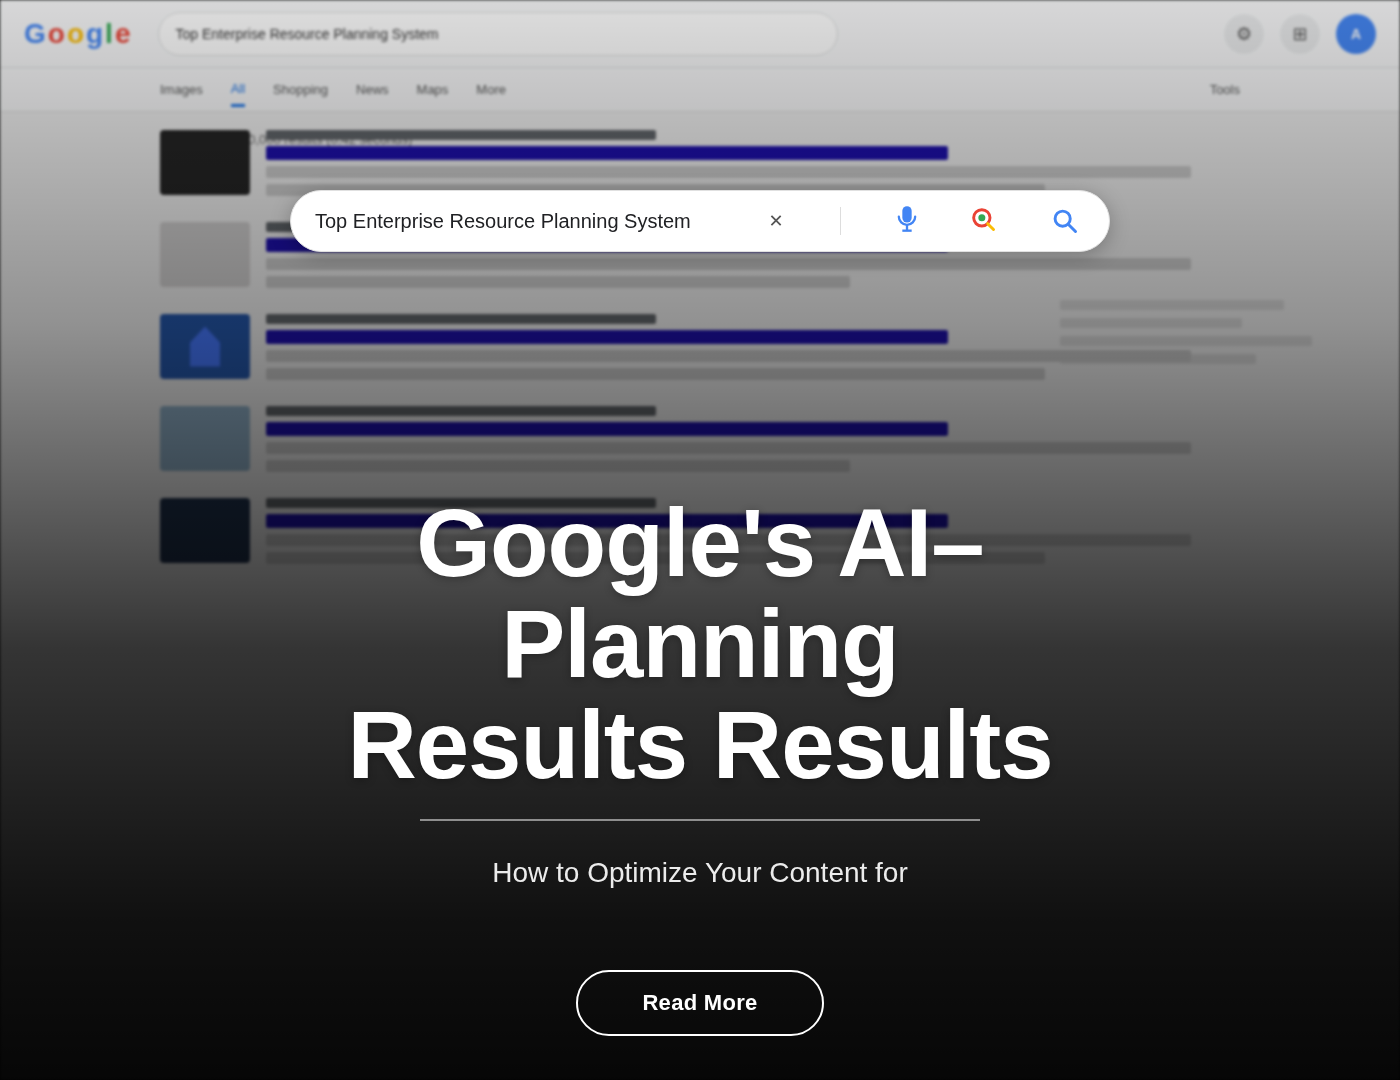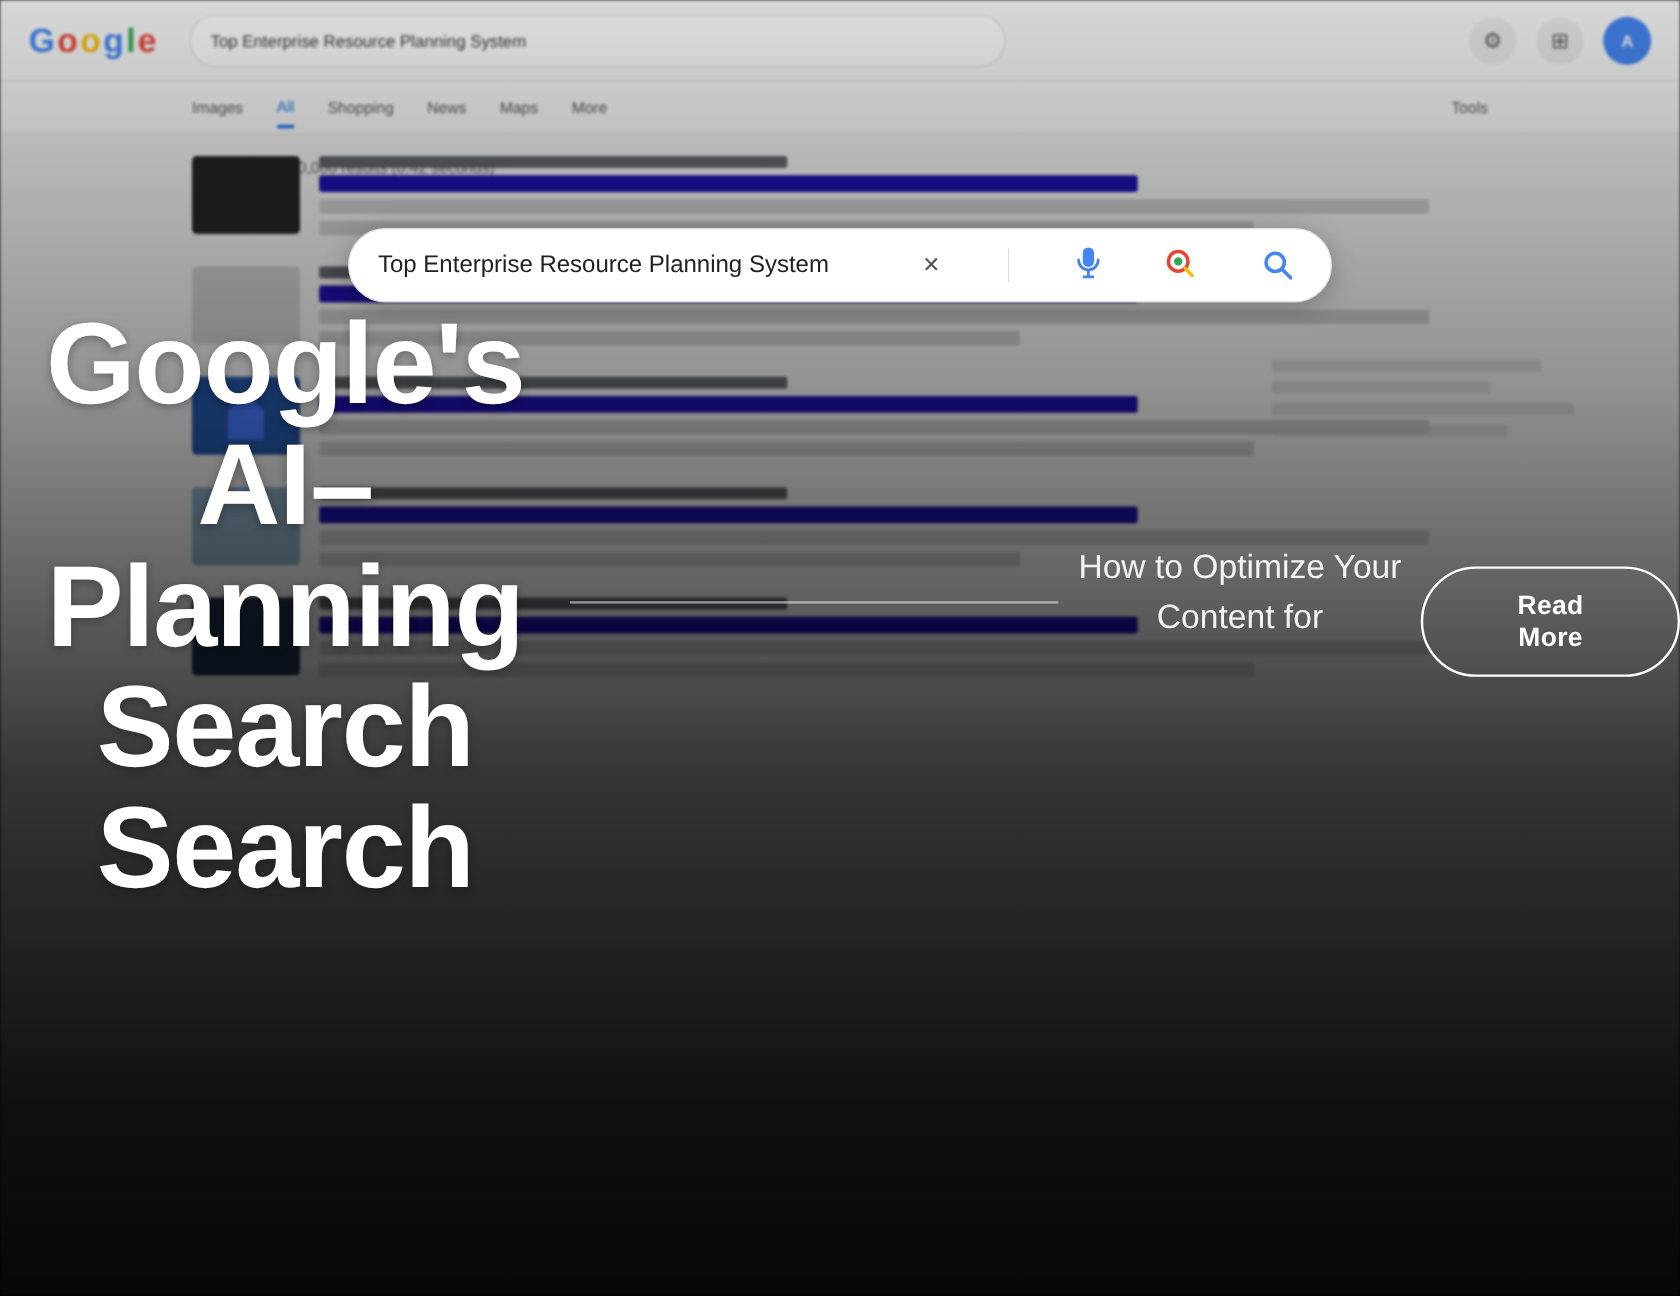--- a/index.html
+++ b/index.html
@@ -236,21 +236,21 @@
       z-index: 5;
     }
 
     
     .content-overlay {
       position: absolute;
       top: 0; left: 0;
       width: 100%; height: 100%;
       z-index: 20;
       display: flex;
-      flex-direction: row;
+      flex-direction: column;
       align-items: center;
       justify-content: flex-end;
       padding-bottom: 44px;
     }
 
     .main-title {
       font-size: 96px;
       font-weight: 900;
       color: white;
       text-align: center;
@@ -266,21 +266,21 @@
       background: rgba(255,255,255,0.5);
       margin-bottom: 32px;
     }
 
     .subtitle {
       font-size: 28px;
       color: rgba(255,255,255,0.92);
       text-align: center;
       line-height: 1.45;
       font-weight: 400;
-      margin-bottom: 48px;
+      margin-bottom: 76px;
       max-width: 680px;
     }
 
     .read-more-btn {
       background: transparent;
       border: 2.5px solid white;
       color: white;
       font-size: 22px;
       font-weight: 700;
       padding: 18px 64px;
@@ -449,20 +449,20 @@
     </svg>
   </div>
 </div>
 
 <div class="dark-overlay"></div>
 
 <div class="content-overlay">
   <h1 class="main-title">
     <span>Google's AI–</span><br>
     <span>Planning</span><br>
-    <span>Search Search</span>
+    <span>Results Results</span>
   </h1>
   <div class="title-divider"></div>
   <p class="subtitle">
     <span>How to Optimize Your Content for</span><br>
   </p>
   <button class="read-more-btn">Read More</button>
 </div>
 
 </body></html>

